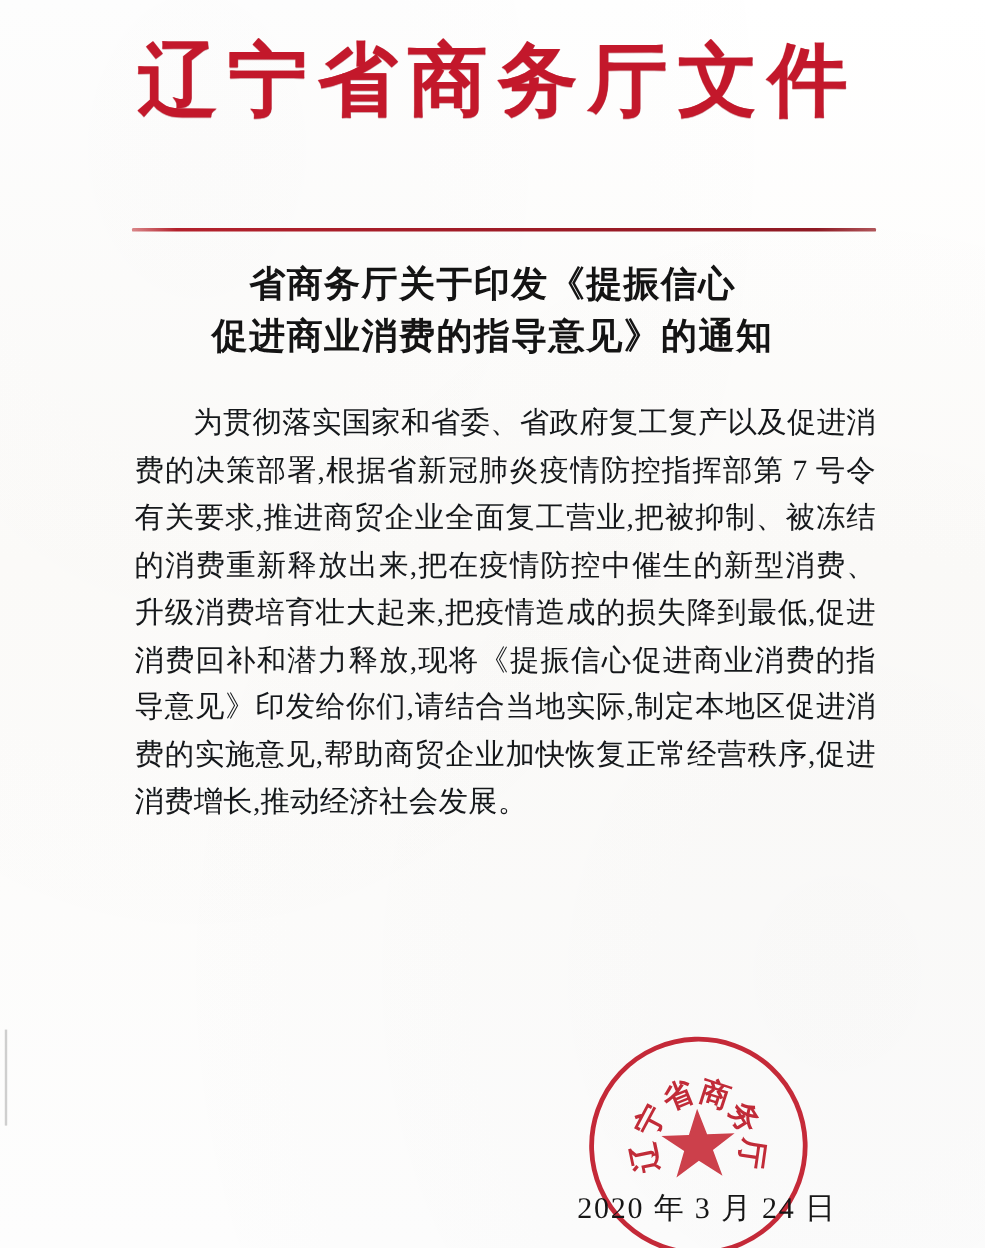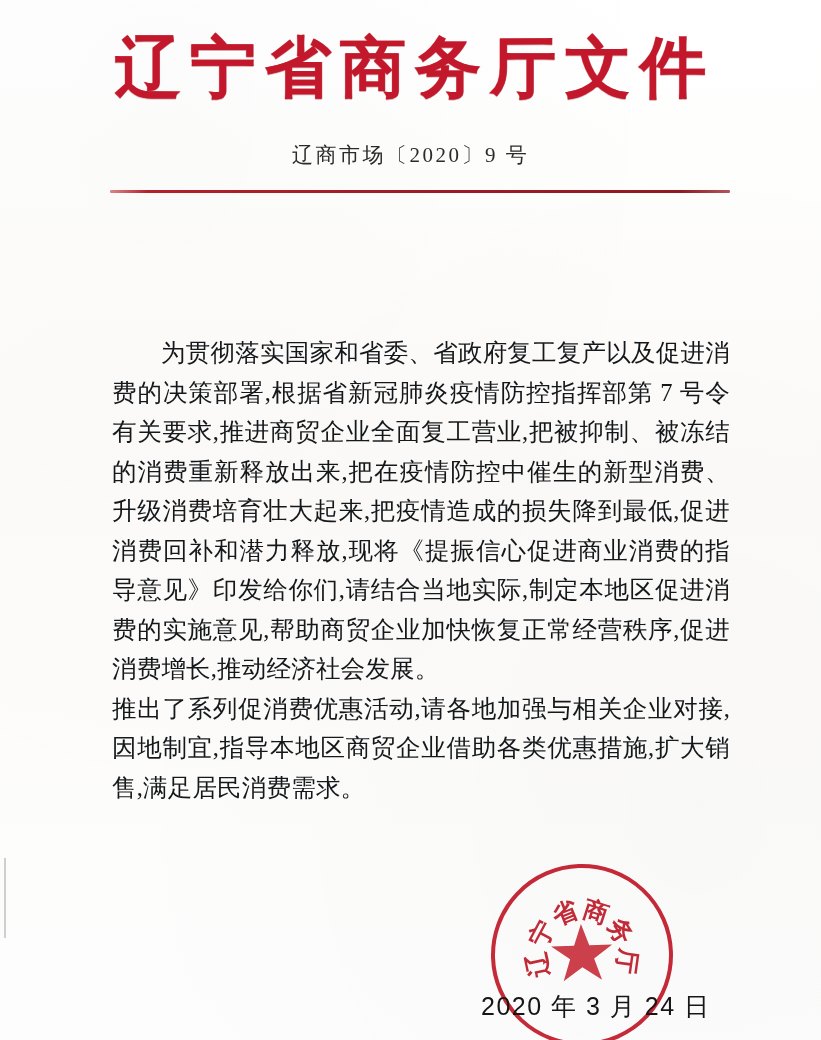--- a/index.html
+++ b/index.html
@@ -180,21 +180,21 @@
     font-family: "Liberation Serif", "DejaVu Serif", serif;
     font-size: 25px;
     letter-spacing: 2px;
     color: #161616;
     white-space: nowrap;
   }
   .sign-date {
     position: absolute;
     left: 26px;
     top: 128px;
-    font-family: Liberation Sans, sans-serif;
+    font-family: Liberation Serif, serif;
     font-size: 25px;
     letter-spacing: 1.5px;
     color: #161616;
     white-space: nowrap;
   }
 
   .edge-mark {
     position: absolute;
     left: 4px;
     top: 858px;
@@ -205,28 +205,30 @@
 </style>
 </head>
 <body>
 
 <div class="page">
 
   <div class="masthead">
     <div class="masthead-title">辽宁省商务厅文件</div>
   </div>
 
-  <div class="docnum">辽商市场〔2020〕9 号</div>
 
   <div class="red-rule"></div>
 
+  <div class="headline">
+    <span class="headline-line">省商务厅关于印发《提振信心</span>
+    <span class="headline-line">促进商业消费的指导意见》的通知</span>
+  </div>
 
   <div class="body-block">
     <p class="para">为贯彻落实国家和省委、省政府复工复产以及促进消费的决策部署,根据省新冠肺炎疫情防控指挥部第 7 号令有关要求,推进商贸企业全面复工营业,把被抑制、被冻结的消费重新释放出来,把在疫情防控中催生的新型消费、升级消费培育壮大起来,把疫情造成的损失降到最低,促进消费回补和潜力释放,现将《提振信心促进商业消费的指导意见》印发给你们,请结合当地实际,制定本地区促进消费的实施意见,帮助商贸企业加快恢复正常经营秩序,促进消费增长,推动经济社会发展。</p>
-    <p class="para" style="text-indent:0">推出了系列促消费优惠活动,请各地加强与相关企业对接,因地制宜,指导本地区商贸企业借助各类优惠措施,扩大销售,满足居民消费需求。</p>
   </div>
 
   <div class="sign-area">
 
     <div class="seal">
       <div class="seal-ring-text">
           <span style="transform: rotate(-100deg) translate(-0.5em, -62px) rotate(0deg);">辽</span>
           <span style="transform: rotate(-60deg) translate(-0.5em, -62px) rotate(0deg);">宁</span>
           <span style="transform: rotate(-20deg) translate(-0.5em, -62px) rotate(0deg);">省</span>
           <span style="transform: rotate(20deg) translate(-0.5em, -62px) rotate(0deg);">商</span>

